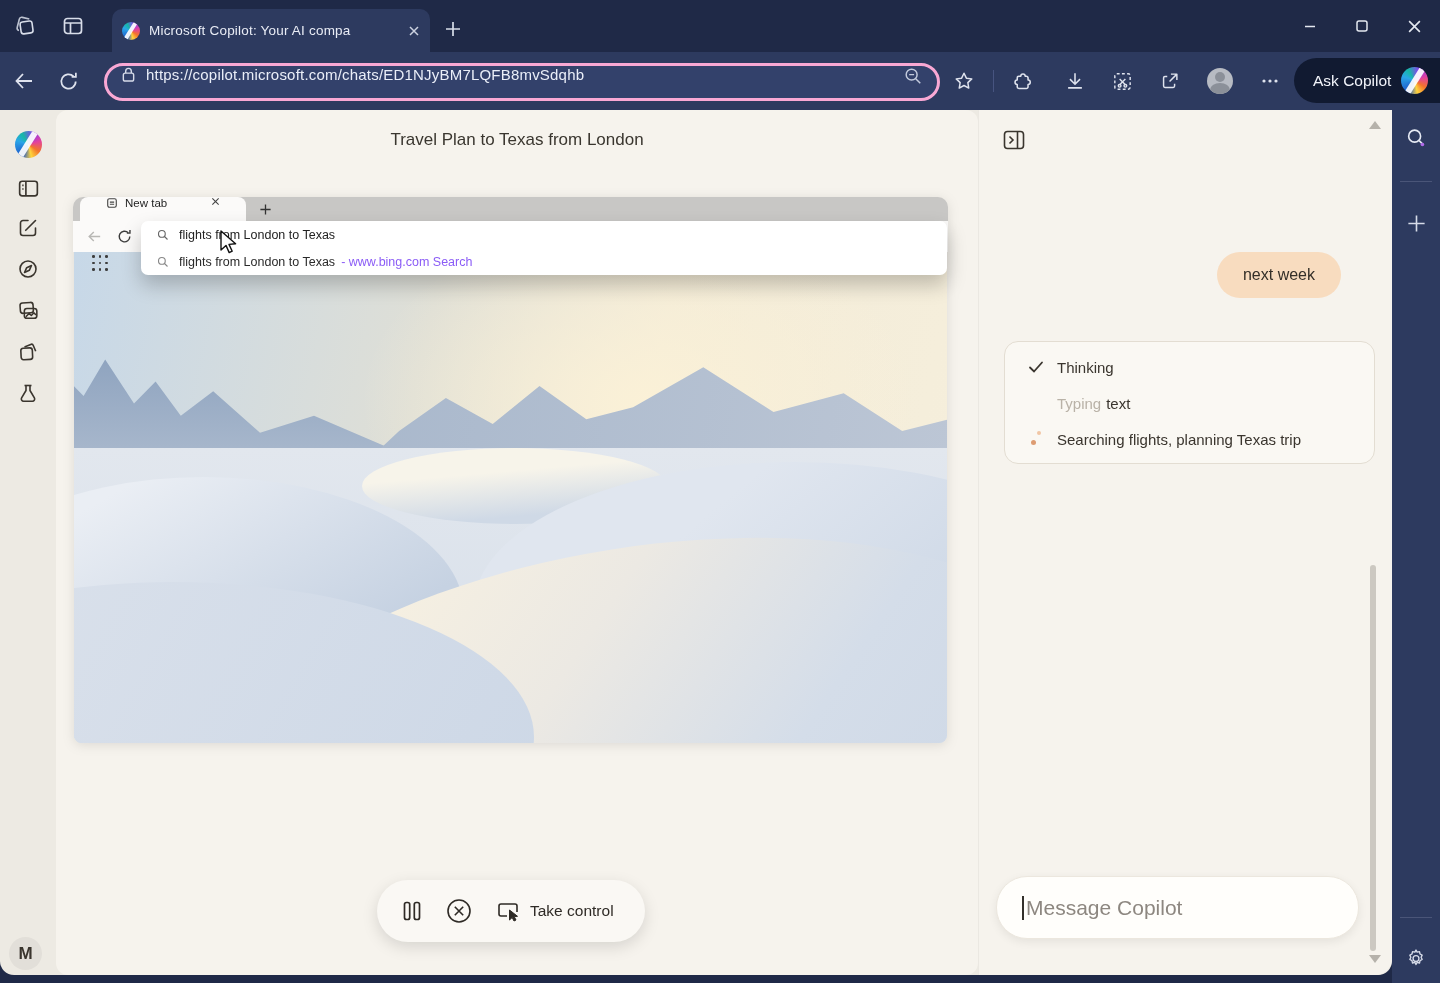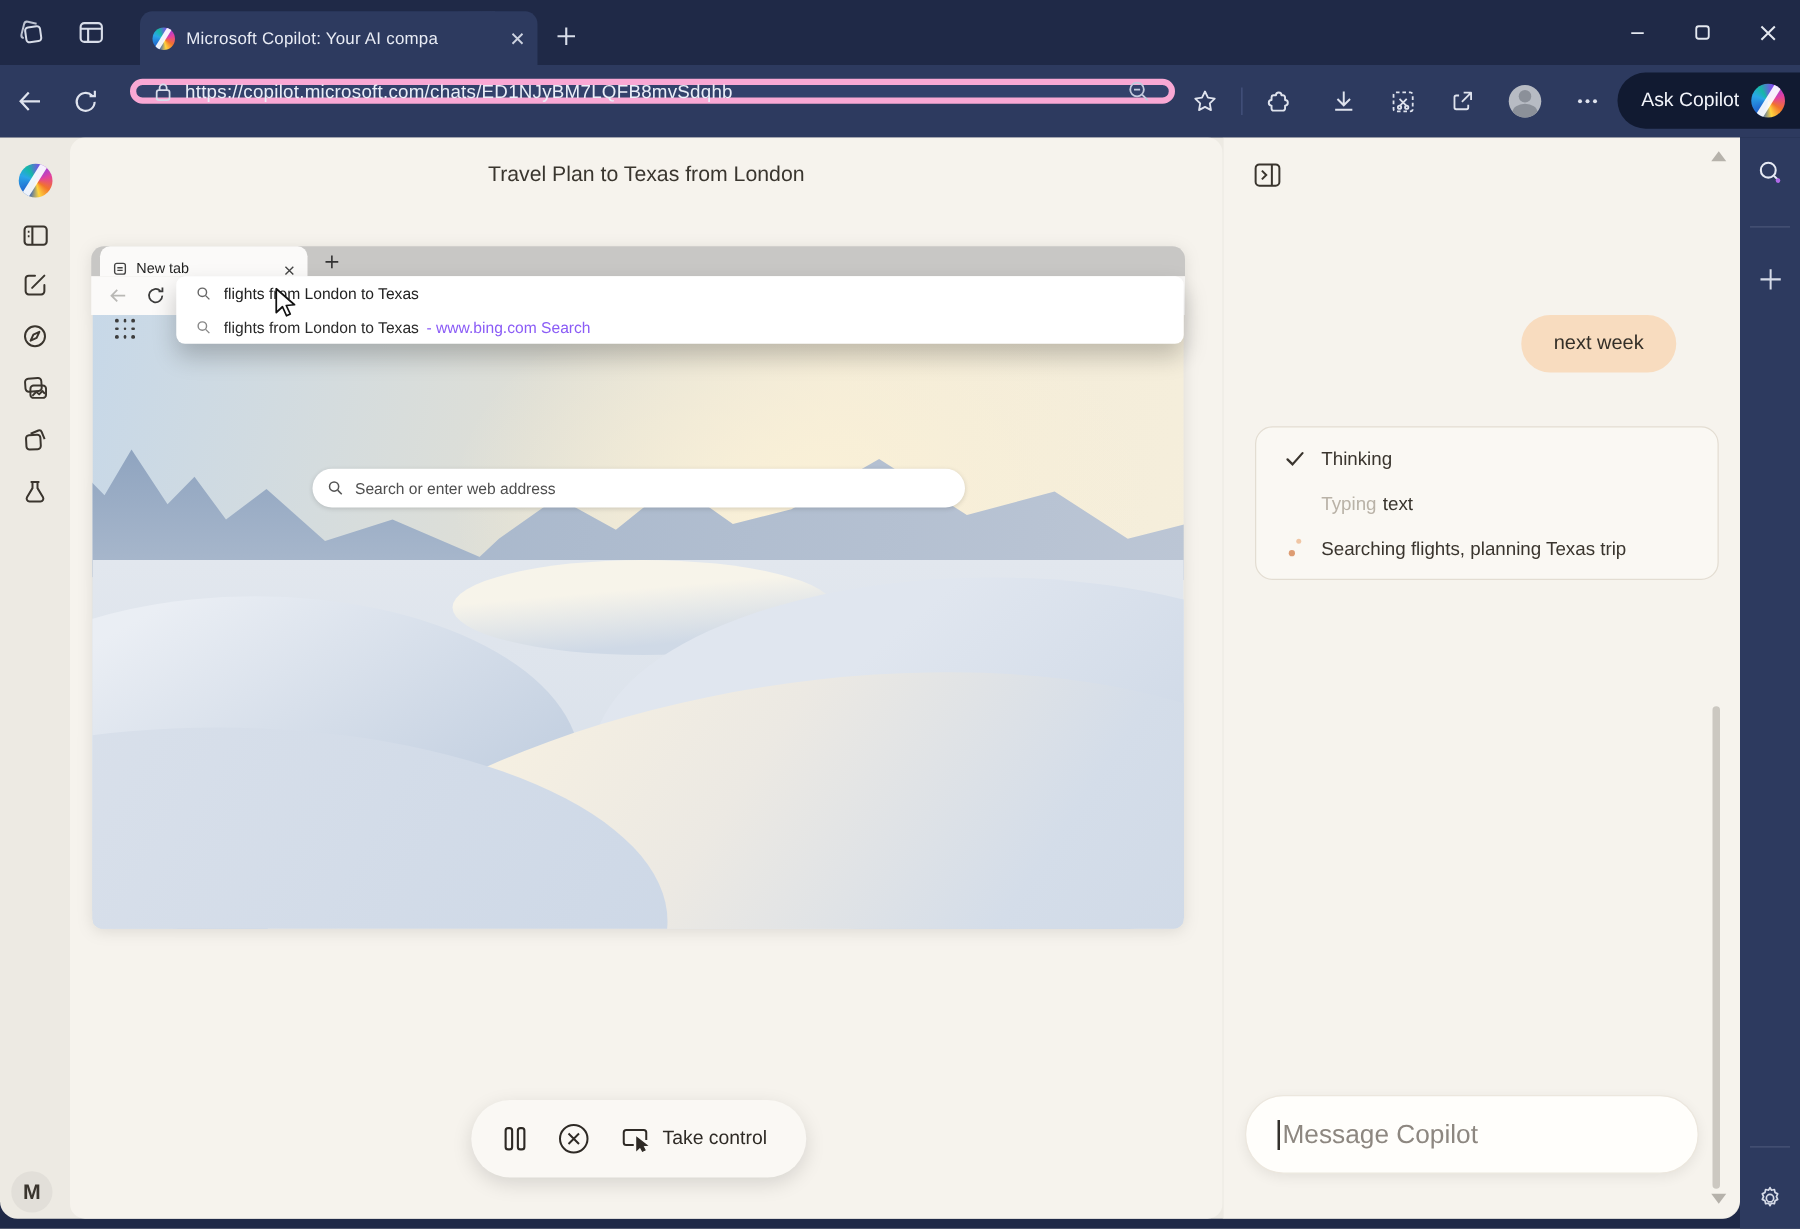--- a/index.html
+++ b/index.html
@@ -18,22 +18,22 @@
   .cop-logo { border-radius:50%; position:relative; overflow:hidden;
               background:conic-gradient(from 210deg, #1e57c9 0%, #2aa6e8 22%, #16b8a6 33%, #8a3ff0 48%, #e3419e 62%, #f2742c 76%, #ffd43d 88%, #1e57c9 100%); }
   .cop-logo::after { content:""; position:absolute; left:38%; top:-12%; width:22%; height:124%;
                      background:rgba(255,255,255,.92); transform:rotate(32deg); }
   .win-controls { position:absolute; right:0; top:0; height:52px; display:flex; }
   .win-btn { width:52px; height:52px; display:flex; align-items:center; justify-content:center; cursor:pointer; }
 
   
   .toolbar { position:absolute; left:0; top:52px; width:1440px; height:58px; background:#2d3a5f; }
   .nav-btn { position:absolute; top:15px; width:28px; height:28px; display:flex; align-items:center; justify-content:center; cursor:pointer; }
-  .url-pill { position:absolute; left:104px; top:11px; width:836px; height:20px; background:#33416b;
-              border:5px solid #f9a8d4; border-radius:19px; display:flex; align-items:center; padding:0 14px; gap:10px; }
+  .url-pill { position:absolute; left:104px; top:11px; width:836px; height:38px; background:#33416b;
+              border:3px solid #f9a8d4; border-radius:19px; display:flex; align-items:flex-start; padding:0 14px; gap:10px; }
   .url-text { flex:1; font-size:15px; color:#eaeef8; white-space:nowrap; overflow:hidden; letter-spacing:.2px; }
   .tool-ic { position:absolute; top:15px; width:28px; height:28px; display:flex; align-items:center; justify-content:center; cursor:pointer; }
   .tb-divider { position:absolute; left:993px; top:18px; width:1px; height:22px; background:#47548080; background:#475480; }
   .avatar-gray { width:26px; height:26px; border-radius:50%; background:#b7bbc3; position:relative; overflow:hidden; }
   .avatar-gray::before { content:""; position:absolute; left:8px; top:4px; width:10px; height:10px; border-radius:50%; background:#8b9099; }
   .avatar-gray::after { content:""; position:absolute; left:3px; top:15px; width:20px; height:14px; border-radius:50%; background:#8b9099; }
   .ask-pill { position:absolute; right:0; top:6px; width:146px; height:45px; background:#111a31;
               border-radius:23px 0 0 23px; display:flex; align-items:center; padding:0 8px 0 19px; gap:10px; cursor:pointer; }
   .ask-label { color:#f2f4fa; font-size:15.5px; }
 
@@ -51,21 +51,21 @@
   .main-canvas { position:absolute; left:56px; top:0; width:922px; height:865px; background:#f6f3ed; border-radius:12px; }
   .chat-panel { position:absolute; left:978px; top:0; width:414px; height:865px; background:#f6f3ed;
                 border-left:1px solid rgba(0,0,0,.045); border-radius:0 0 16px 0; }
 
   .conv-title { position:absolute; left:0; top:20px; width:100%; text-align:center; font-size:17px; color:#3a362f; }
 
   
   .vm { position:absolute; left:17px; top:87px; width:875px; height:546px; filter:drop-shadow(0 2px 6px rgba(0,0,0,.10)); }
   .vm-tabstrip { position:absolute; left:0; top:0; width:875px; height:24px; background:#c8c7c5; border-radius:10px 10px 0 0; }
   .vm-tab { position:absolute; left:7px; top:0; width:166px; height:24px; background:#fbfaf9; border-radius:8px 8px 0 0;
-            display:flex; align-items:flex-end; padding:0 10px; gap:7px; cursor:pointer; }
+            display:flex; align-items:flex-start; padding:0 26px; gap:7px; cursor:pointer; }
   .vm-tab-label { flex:1; font-size:11.5px; color:#1f1f1f; }
   .vm-plus { position:absolute; left:184px; top:4px; width:16px; height:16px; display:flex; align-items:center; justify-content:center; cursor:pointer; }
   .vm-toolbar { position:absolute; left:0; top:24px; width:875px; height:31px; background:#fbfaf9; }
   .vm-nav { position:absolute; top:7px; width:17px; height:17px; cursor:pointer; }
   .vm-viewport { position:absolute; left:1px; top:55px; width:873px; height:491px; border-radius:0 0 8px 8px; overflow:hidden; }
 
   
   .sky { position:absolute; inset:0; background:linear-gradient(102deg,#c7d8e8 0%,#dfdfd6 38%,#f2ebd8 62%,#f6efdc 100%); }
   .glow { position:absolute; left:30%; top:-10%; width:70%; height:80%;
           background:radial-gradient(ellipse at center, rgba(251,241,215,.95) 0%, rgba(251,241,215,0) 65%); }
@@ -354,27 +354,20 @@
         <div class="glow"></div>
         <div class="mtn-l"></div>
         <div class="mtn-r"></div>
         <div class="ground"></div>
         <div class="dune dune-left"></div>
         <div class="dune dune-ridge"></div>
         <div class="dune dune-right"></div>
         <div class="dune dune-fore"></div>
         <div class="dune dune-fore2"></div>
 
-        <div class="vm-search">
-          <svg width="13" height="13" viewBox="0 0 16 16" fill="none" stroke="#555" stroke-width="1.5">
-            <circle cx="6.5" cy="6.5" r="4.5"></circle>
-              <path d="M10 10 L14 14"></path>
-          </svg>
-          <input type="text" placeholder="Search or enter web address" style="">
-        </div>
       </div>
 
       <div class="vm-grip">
         <i></i>
           <i></i>
           <i></i>
           <i></i>
           <i></i>
           <i></i>
           <i></i>

